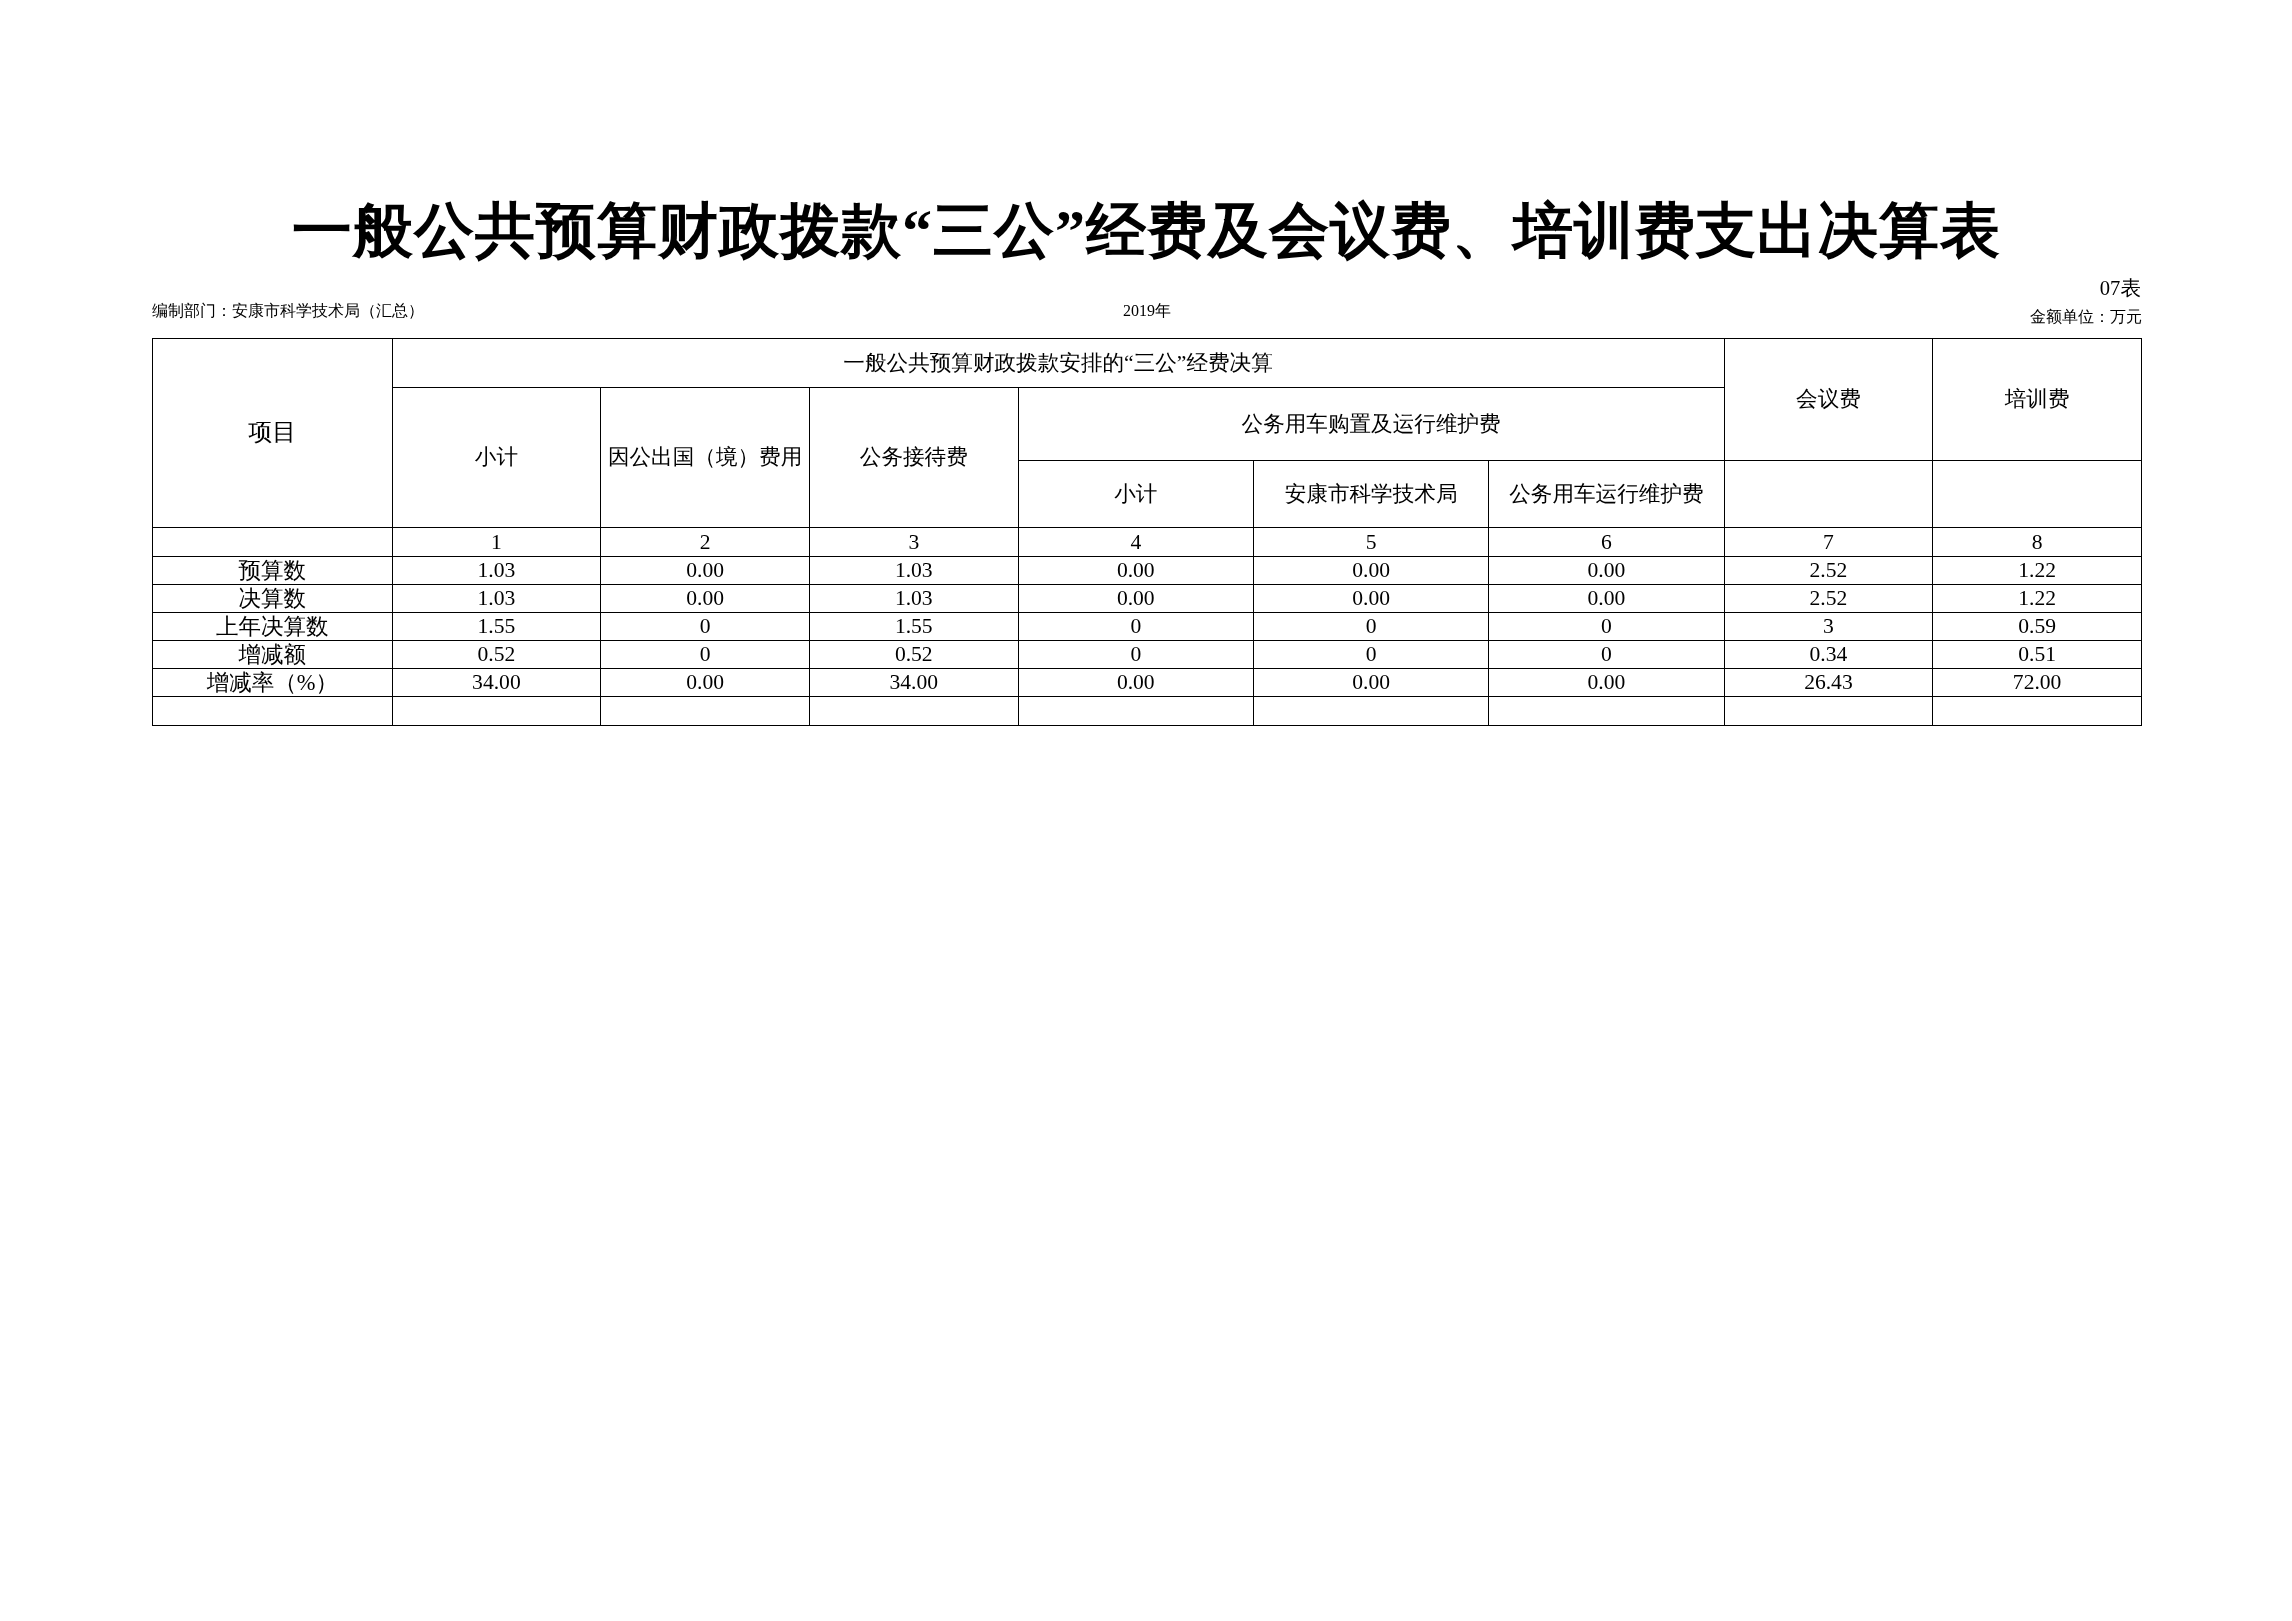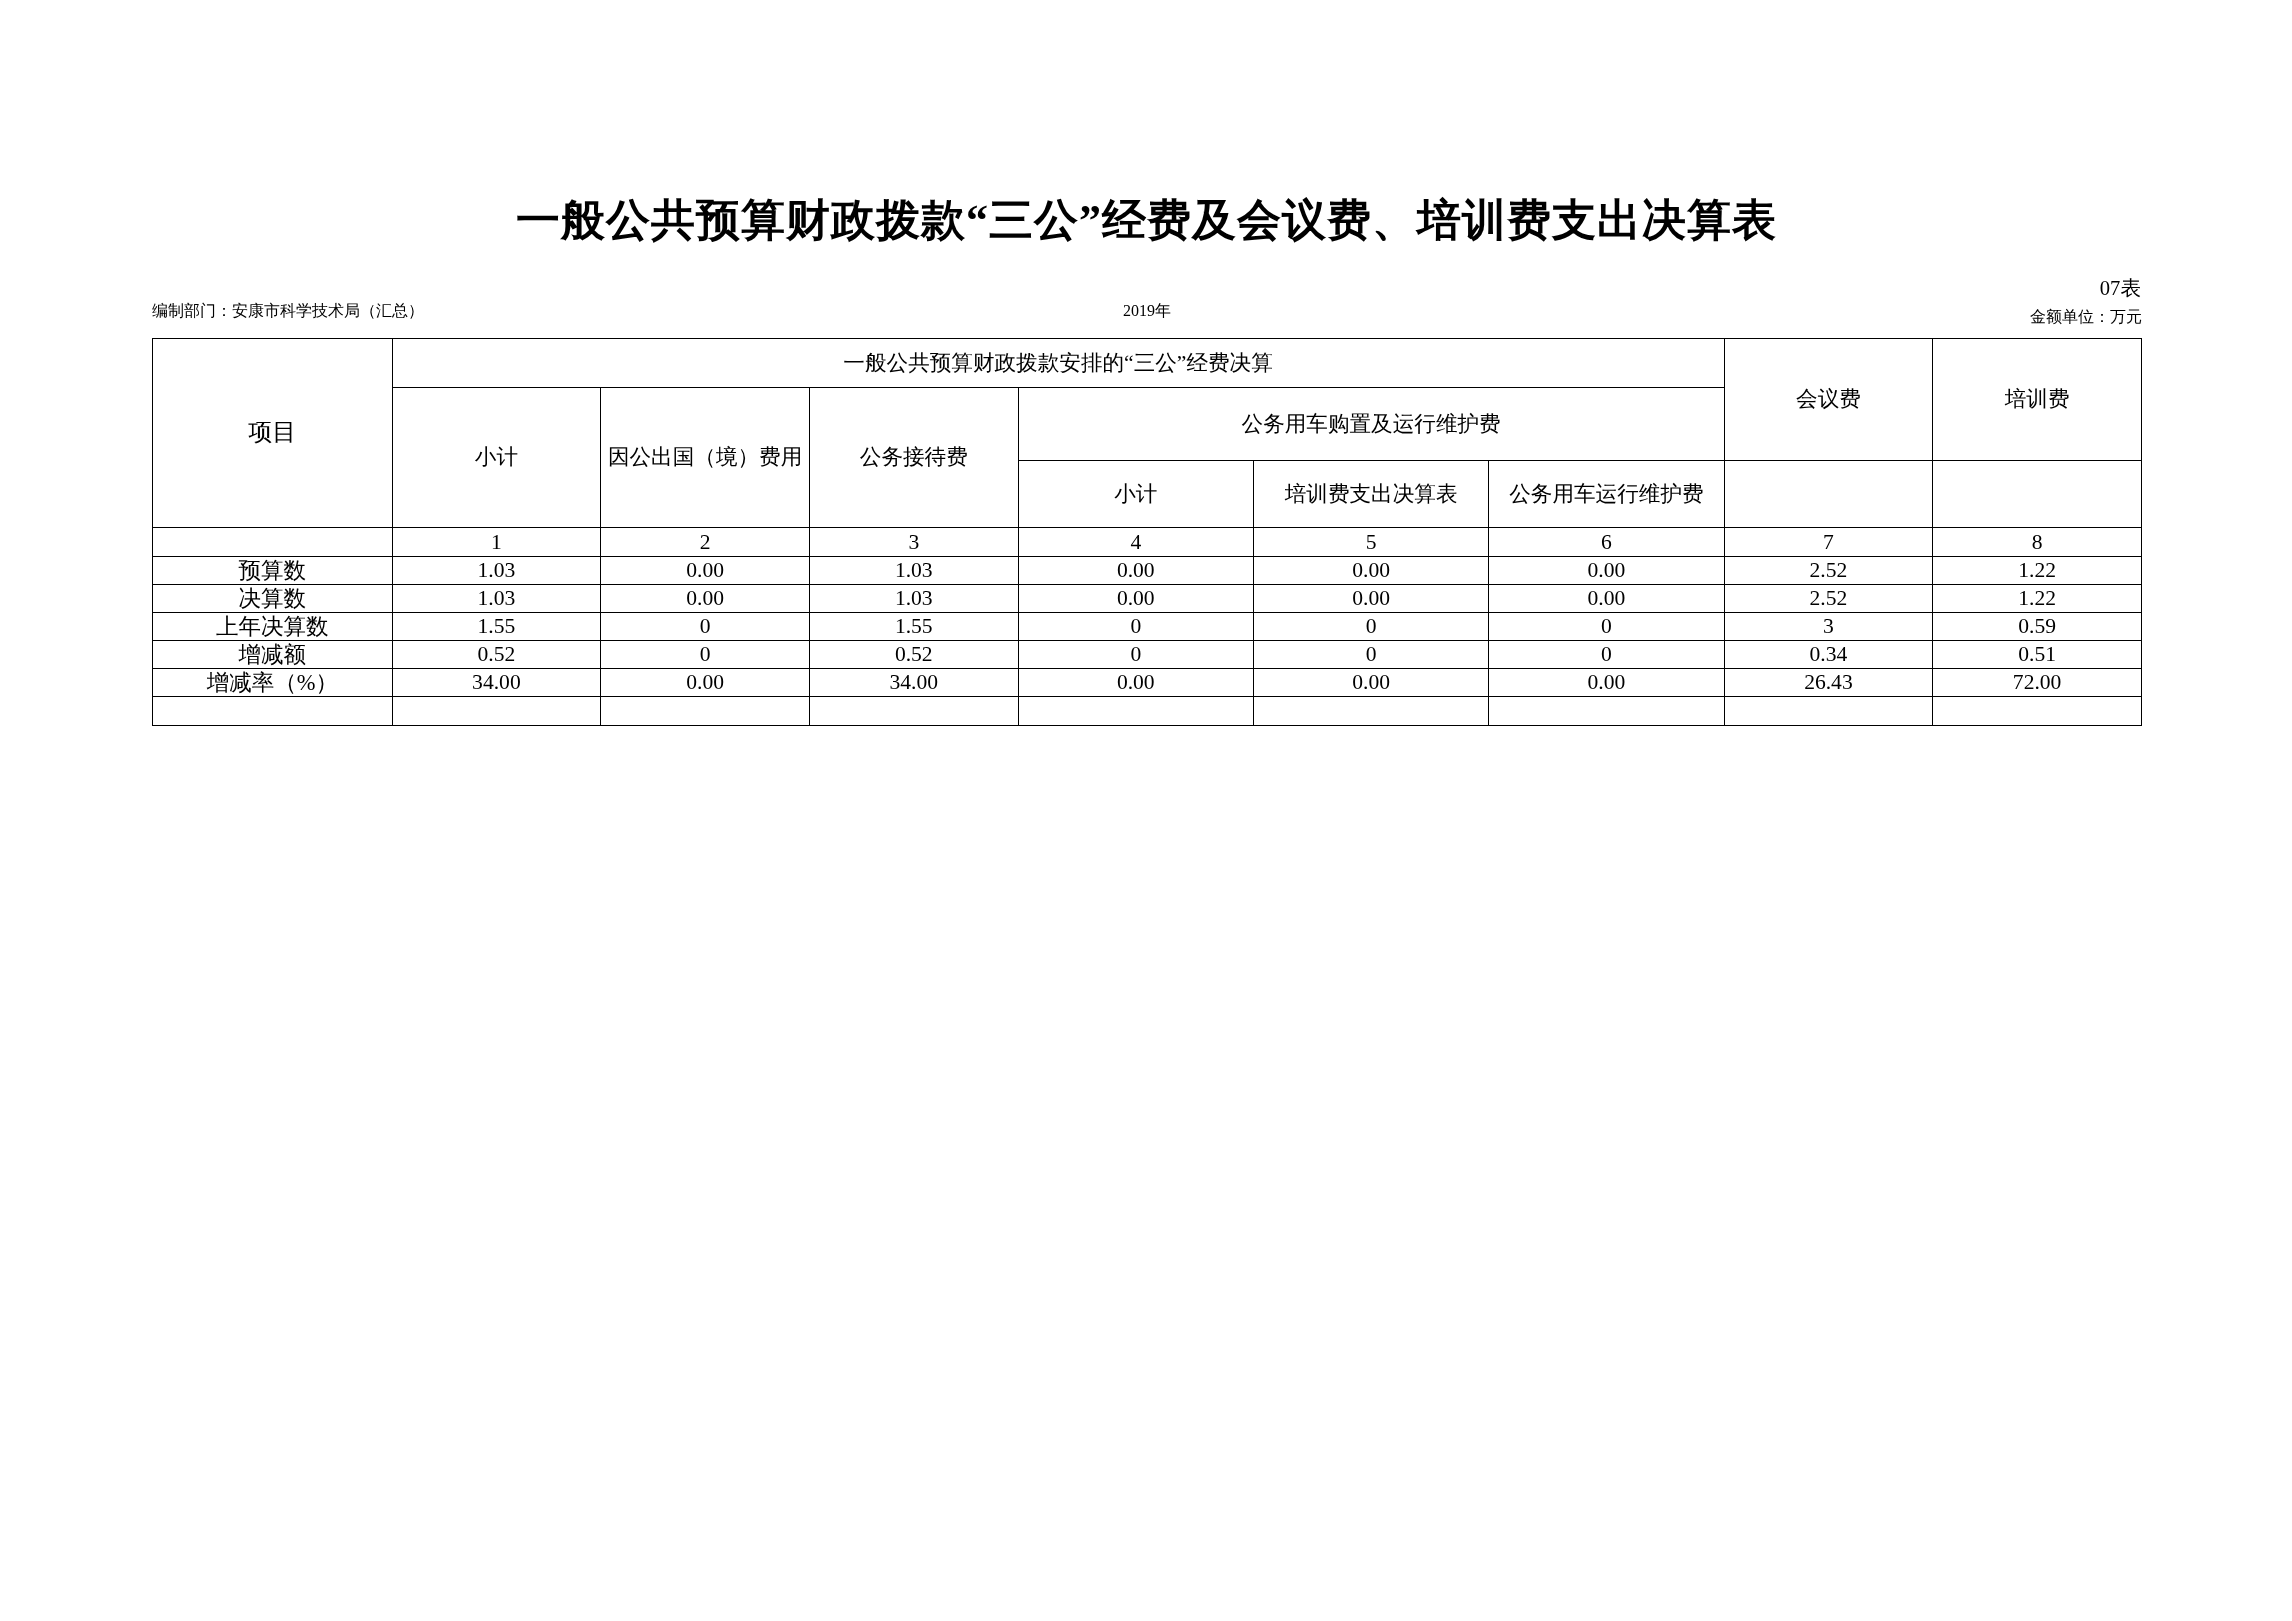--- a/index.html
+++ b/index.html
@@ -19,21 +19,21 @@
     position: relative;
     width: 2293px;
     height: 1621px;
   }
   .title {
     position: absolute;
     left: 0;
     top: 191px;
     width: 2293px;
     text-align: center;
-    font-size: 44px;
+    font-size: 60px;
     font-weight: bold;
     letter-spacing: 1px;
     white-space: nowrap;
     font-family: "Liberation Serif", "DejaVu Serif", serif;
   }
   .sheet-no {
     position: absolute;
     right: 152px;
     top: 274px;
     font-size: 20.6px;
@@ -154,21 +154,21 @@
         <td rowspan="2">培训费</td>
       </tr>
       <tr class="h-row2">
         <td rowspan="2">小计</td>
         <td rowspan="2">因公出国（境）费用</td>
         <td rowspan="2">公务接待费</td>
         <td colspan="3">公务用车购置及运行维护费</td>
       </tr>
       <tr class="h-row3">
         <td>小计</td>
-        <td>培训费支出决算表</td>
+        <td>安康市科学技术局</td>
         <td>公务用车运行维护费</td>
         <td></td>
         <td></td>
       </tr>
       <tr class="h-num">
         <td></td>
         <td>1</td>
         <td>2</td>
         <td>3</td>
         <td>4</td>

